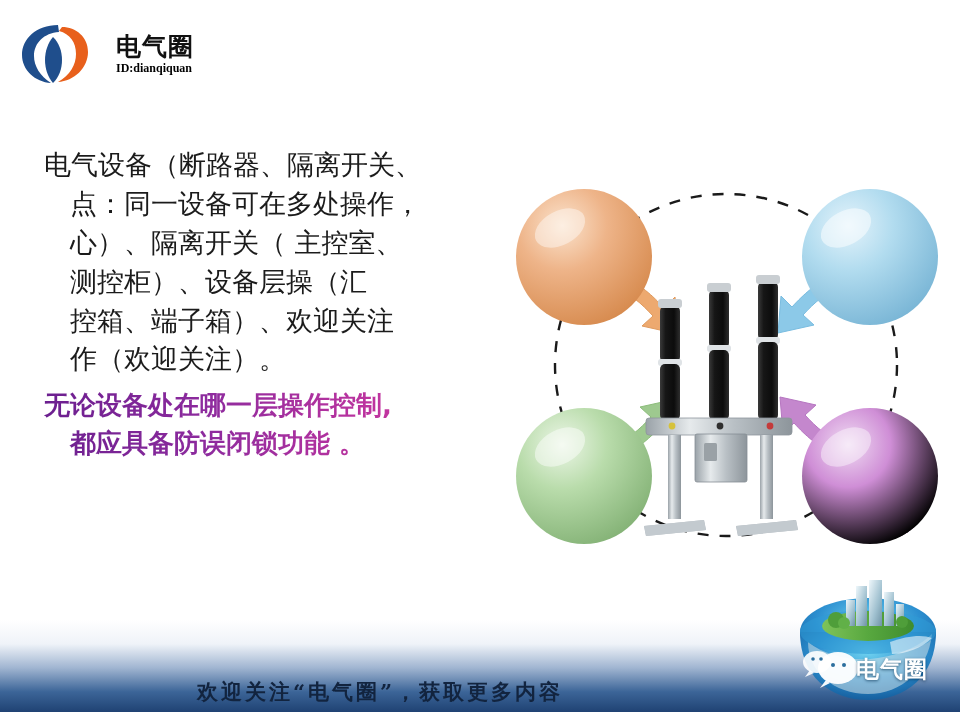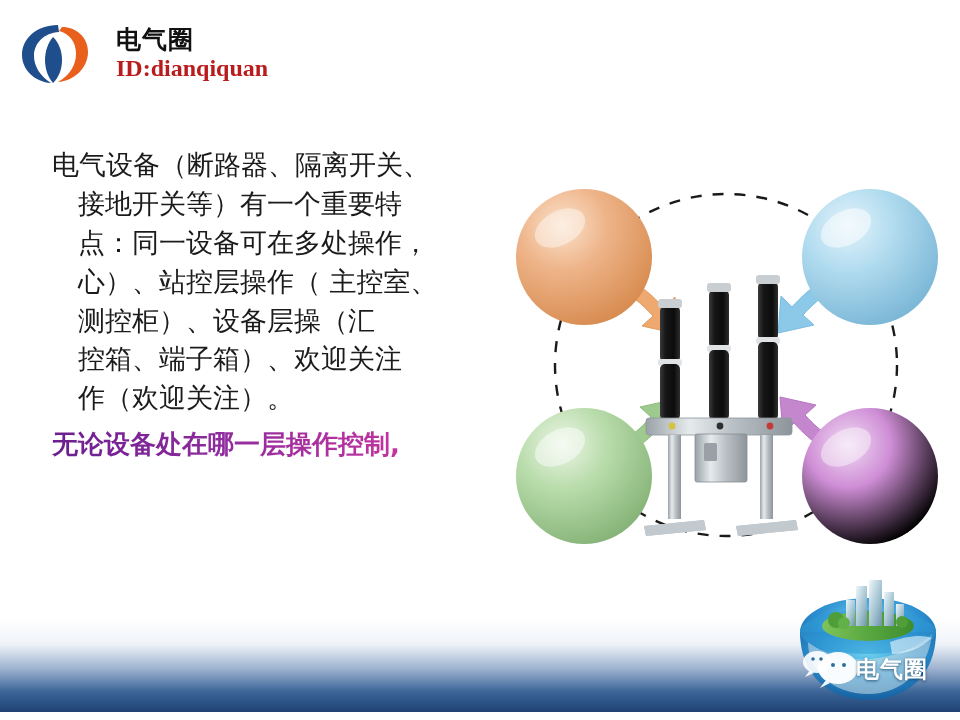--- a/index.html
+++ b/index.html
@@ -43,30 +43,30 @@
   }
   #brand-name {
     font-family: "DejaVu Sans", sans-serif;
     font-size: 25px;
     font-weight: bold;
     color: #111111;
     letter-spacing: 1px;
   }
   #brand-id {
     font-family: "Liberation Serif", "DejaVu Serif", serif;
-    font-size: 24px;
-    font-weight: bold;
-    color: #b91c1c;
+    font-size: 12px;
+    font-weight: bold;
+    color: #000000;
     margin-top: 2px;
   }
 
   
   #body-text {
     position: absolute;
-    left: 52px;
+    left: 44px;
     top: 146px;
     width: 470px;
   }
   .para {
     font-family: "DejaVu Serif", "Liberation Serif", serif;
     font-size: 27px;
     color: #1b1b1b;
     line-height: 1.44;
     margin: 0;
     text-indent: 0;
@@ -172,29 +172,29 @@
     </div>
     <div id="brand-text">
       <div id="brand-name">电气圈</div>
       <div id="brand-id">ID:dianqiquan</div>
     </div>
   </div>
 
   <div id="body-text">
     <p class="para">
       <span class="ln">电气设备（断路器、隔离开关、</span>
-      <span class="ln ind">接地开关等）有一个重要特</span>
       <span class="ln ind">点：同一设备可在多处操作，</span>
-      <span class="ln ind">心）、站控层操作（ 主控室、</span>
+      <span class="ln ind">心）、隔离开关（ 主控室、</span>
       <span class="ln ind">测控柜）、设备层操（汇</span>
       <span class="ln ind">控箱、端子箱）、欢迎关注</span>
       <span class="ln ind">作（欢迎关注）。</span>
     </p>
     <p id="highlight" class="para">
       <span class="ln">无论设备处在哪一层操作控制,</span>
+      <span class="ln ind">都应具备防误闭锁功能 。</span>
     </p>
   </div>
 
   <div id="diagram">
     <svg width="468" height="420" viewBox="0 0 468 420" aria-hidden="true">
       <defs>
         <radialGradient id="gOrange" cx="34%" cy="27%" r="78%">
           <stop offset="0%" stop-color="#fbe3cd"></stop>
           <stop offset="42%" stop-color="#eeb489"></stop>
           <stop offset="100%" stop-color="#d78b4f"></stop>
@@ -292,20 +292,21 @@
         <path d="M152 368 L212 362 L214 372 L154 378 Z" fill="#b6bdc2" stroke="#949b a0" stroke-width=".6"></path>
         <path d="M244 368 L304 362 L306 372 L246 378 Z" fill="#b6bdc2"></path>
         <path d="M152 368 L212 362 L214 372 L154 378 Z" fill="#c3cacf"></path>
         <path d="M244 368 L304 362 L306 372 L246 378 Z" fill="#c3cacf"></path>
       </g>
     </svg>
 
   </div>
 
   <div id="bottom-band"></div>
+  <div id="band-caption">欢迎关注“电气圈”，获取更多内容</div>
 
   <div id="badge">
     <svg width="172" height="132" viewBox="0 0 172 132" aria-hidden="true">
       <defs>
         <radialGradient id="gSea" cx="50%" cy="30%" r="70%">
           <stop offset="0%" stop-color="#6fd2f0"></stop>
           <stop offset="55%" stop-color="#2c8fd0"></stop>
           <stop offset="100%" stop-color="#165f9e"></stop>
         </radialGradient>
         <linearGradient id="gGrass" x1="0" y1="0" x2="1" y2="0">

